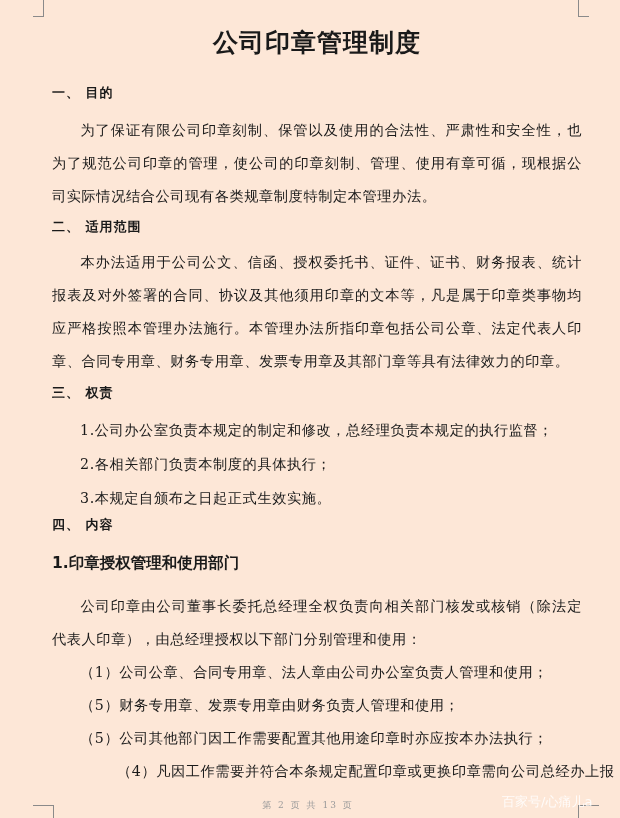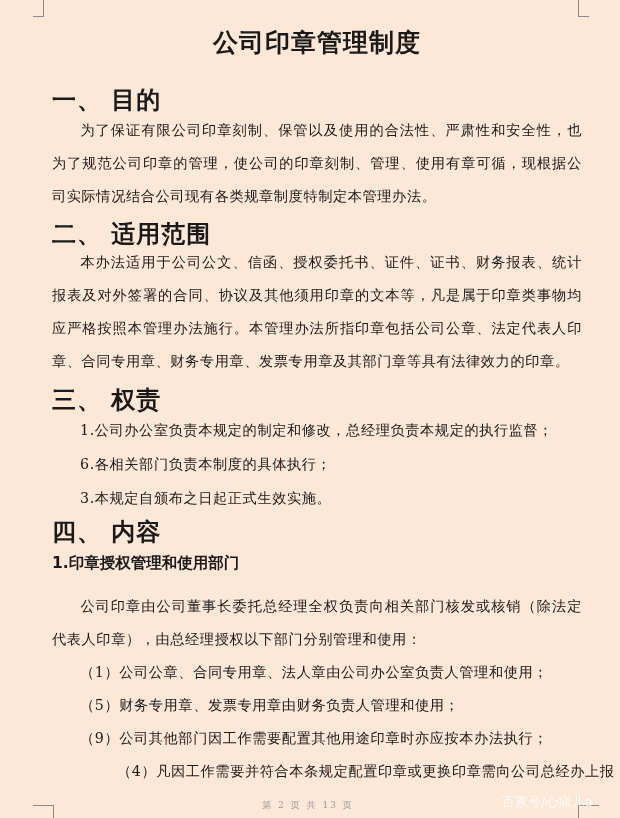--- a/index.html
+++ b/index.html
@@ -16,21 +16,21 @@
     .crop-bl { left: 33px; top: 805px; width: 20px; height: 13px; border-right-width: 1px; border-top-width: 1px; }
     .crop-br { left: 578px; top: 805px; width: 20px; height: 13px; border-left-width: 1px; border-top-width: 1px; }
 
     .page { position: absolute; left: 52px; top: 0; width: 530px; }
     .title {
       position: absolute; left: 0; width: 530px; top: 26px;
       text-align: center; font-size: 25px; font-weight: bold; letter-spacing: 1px;
       font-family: "DejaVu Sans", "Liberation Sans", sans-serif;
     }
     .h1 {
-      position: absolute; left: 0; font-size: 24px; font-weight: bold;
+      position: absolute; left: 0; font-size: 13px; font-weight: bold;
       font-family: "DejaVu Sans", "Liberation Sans", sans-serif; letter-spacing: 1px;
     }
     .h2 {
       position: absolute; left: 0; font-size: 15.5px; font-weight: bold;
       font-family: "DejaVu Sans", "Liberation Sans", sans-serif;
     }
     .para {
       position: absolute; left: 0; width: 530px;
       font-size: 14.2px; line-height: 33px; text-align: justify;
       text-indent: 2em; letter-spacing: 0.6px;
@@ -61,26 +61,26 @@
   <div class="title">公司印章管理制度</div>
 
   <div class="h1" style="top:84px;">一、 目的</div>
   <div class="para" style="top:114px;">为了保证有限公司印章刻制、保管以及使用的合法性、严肃性和安全性，也为了规范公司印章的管理，使公司的印章刻制、管理、使用有章可循，现根据公司实际情况结合公司现有各类规章制度特制定本管理办法。</div>
 
   <div class="h1" style="top:218px;">二、 适用范围</div>
   <div class="para" style="top:246px;">本办法适用于公司公文、信函、授权委托书、证件、证书、财务报表、统计报表及对外签署的合同、协议及其他须用印章的文本等，凡是属于印章类事物均应严格按照本管理办法施行。本管理办法所指印章包括公司公章、法定代表人印章、合同专用章、财务专用章、发票专用章及其部门章等具有法律效力的印章。</div>
 
   <div class="h1" style="top:384px;">三、 权责</div>
   <div class="item" style="top:414px;">1.公司办公室负责本规定的制定和修改，总经理负责本规定的执行监督；</div>
-  <div class="item" style="top:448px;">6.各相关部门负责本制度的具体执行；</div>
+  <div class="item" style="top:448px;">2.各相关部门负责本制度的具体执行；</div>
   <div class="item" style="top:482px;">3.本规定自颁布之日起正式生效实施。</div>
 
   <div class="h1" style="top:516px;">四、 内容</div>
   <div class="h2" style="top:553px;">1.印章授权管理和使用部门</div>
   <div class="para" style="top:590px;">公司印章由公司董事长委托总经理全权负责向相关部门核发或核销（除法定代表人印章），由总经理授权以下部门分别管理和使用：</div>
   <div class="item" style="top:656px;">（1）公司公章、合同专用章、法人章由公司办公室负责人管理和使用；</div>
   <div class="item" style="top:689px;">（5）财务专用章、发票专用章由财务负责人管理和使用；</div>
-  <div class="item" style="top:722px;">（9）公司其他部门因工作需要配置其他用途印章时亦应按本办法执行；</div>
+  <div class="item" style="top:722px;">（5）公司其他部门因工作需要配置其他用途印章时亦应按本办法执行；</div>
   <div class="item" style="top:755px;margin-left:37px;">（4）凡因工作需要并符合本条规定配置印章或更换印章需向公司总经办上报</div>
 </div>
 
 <div class="footer">第 2 页 共 13 页</div>
 <div class="watermark">百家号/心痛儿a</div>
 
 </body></html>

